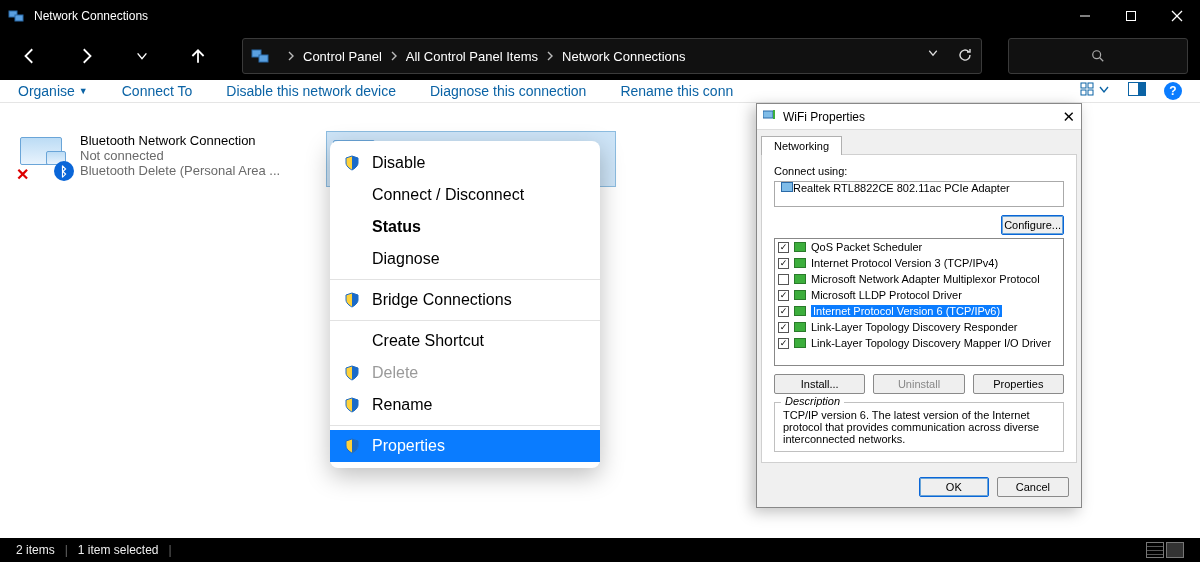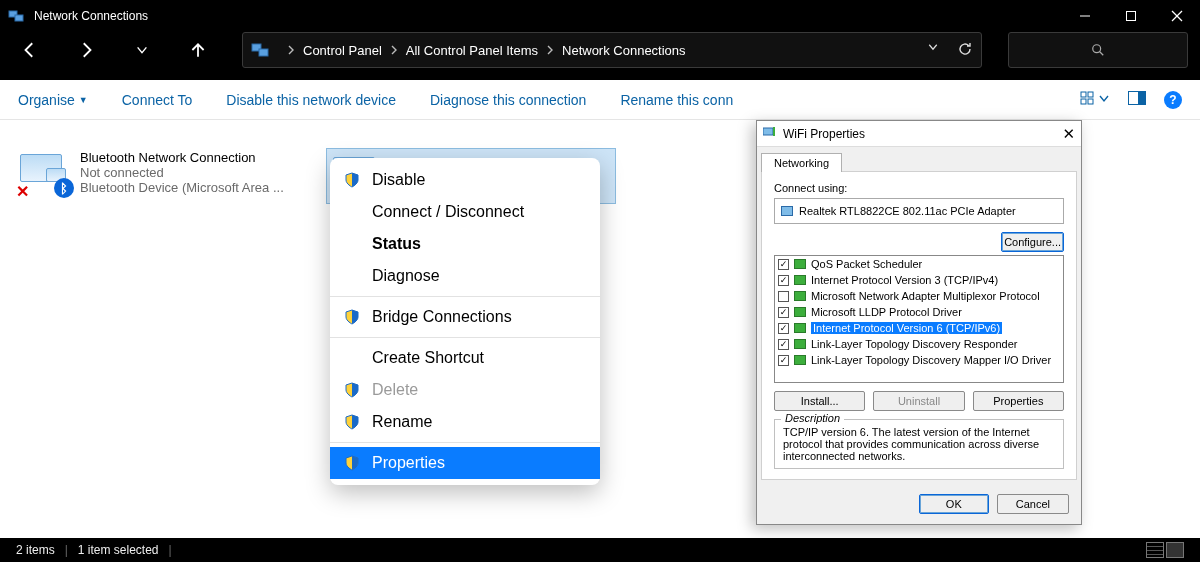--- a/index.html
+++ b/index.html
@@ -6,31 +6,31 @@
   body { width: 1200px; height: 562px; background: #fff; position: relative; overflow: hidden; }
 
   
   .titlebar { height: 32px; background: #000; display: flex; align-items: center; padding-left: 8px; color: #fff; }
   .titlebar .app-icon { width: 16px; height: 16px; margin-right: 10px; display: inline-block; }
   .titlebar .title { font-size: 12px; }
   .titlebar .win-controls { margin-left: auto; display: flex; }
   .titlebar .win-btn { width: 46px; height: 32px; display: flex; align-items: center; justify-content: center; color: #fff; }
 
   
-  .navbar { height: 48px; background: #000; display: flex; align-items: flex-start; padding: 0 12px; gap: 20px; }
+  .navbar { height: 48px; background: #000; display: flex; align-items: center; padding: 0 12px; gap: 20px; }
   .nav-btn { width: 36px; height: 36px; display: flex; align-items: center; justify-content: center; color: #fff; }
   .address { flex: 1; height: 36px; border: 1px solid #3a3a3a; background: #111; display: flex; align-items: center; padding: 0 8px; color: #fff; font-size: 13px; border-radius: 3px; margin: 0 6px; }
   .address .crumb-sep { margin: 0 8px; color: #aaa; display:inline-block; }
   .address .crumb-sep svg{display:block;}
   .address .addr-icon { width: 18px; height: 18px; margin-right: 10px; }
   .address .tail { margin-left: auto; display: flex; gap: 18px; color: #ddd; }
   .searchbox { width: 180px; height: 36px; border: 1px solid #3a3a3a; background: #111; display: flex; align-items: center; justify-content: center; color: #bbb; border-radius: 3px; }
 
   
-  .cmdbar { height: 40px; border-bottom: 1px solid #e5e5e5; display: flex; align-items: center; padding: 0 18px; gap: 34px; background: #fff; }
+  .cmdbar { height: 23px; border-bottom: 1px solid #e5e5e5; display: flex; align-items: center; padding: 0 18px; gap: 34px; background: #fff; }
   .cmdbar .cmd { color: #0b63a5; font-size: 14px; display: flex; align-items: center; }
   .cmdbar .right { margin-left: auto; display: flex; align-items: center; gap: 18px; }
   .cmdbar .drop { font-size: 9px; margin-left: 4px; }
   .help-badge { width: 18px; height: 18px; border-radius: 50%; background: #0a7cff; color: #fff; display: flex; align-items: center; justify-content: center; font-size: 12px; font-weight: bold; }
 
   
   .content { position: relative; height: 420px; background: #fff; }
   .tile { position: absolute; display: flex; gap: 10px; font-size: 13px; }
   .tile .icon { width: 52px; height: 46px; position: relative; }
   .net-icon { width: 42px; height: 28px; background: linear-gradient(#bcdcf5,#e8f3fd); border: 1px solid #6aa5d8; border-radius: 2px; position: absolute; top: 4px; left: 2px; }
@@ -52,21 +52,21 @@
   .shield { width: 16px; height: 16px; display: inline-block; }
   .shield.blank { background: transparent; }
 
   
   .dialog { position: absolute; top: 0; right: 118px; width: 326px; background: #f0f0f0; border: 1px solid #888; box-shadow: -4px 4px 14px rgba(0,0,0,.25); font-size: 11px; }
   .dialog .dtitle { height: 26px; display: flex; align-items: center; padding: 0 6px; background: #fff; border-bottom: 1px solid #ddd; font-size: 12px; }
   .dialog .dtitle .close { margin-left: auto; font-size: 15px; }
   .dialog .tabstrip { height: 24px; display: flex; align-items: flex-end; padding-left: 4px; background: #f0f0f0; }
   .dialog .tab { padding: 3px 12px; border: 1px solid #b0b0b0; border-bottom: none; background: #fff; font-size: 11px; position: relative; top: 1px; }
   .dialog .body { padding: 10px 12px 10px 12px; background: #fff; margin: 0 4px 4px 4px; border: 1px solid #d0d0d0; }
-  .dialog .adapterbox { border: 1px solid #aaa; height: 26px; display: flex; align-items: center; padding: 0 6px; gap: 6px; margin: 4px 0 8px; }
+  .dialog .adapterbox { border: 1px solid #aaa; height: 26px; display: flex; padding: 0 6px; margin: 4px 0 8px; }
   .dialog .btn { border: 1px solid #8a8a8a; background: #efefef; padding: 3px 2px; font-size: 11px; border-radius: 2px; }
   .dialog .btn.strong { border: 1px solid #0a66d8; box-shadow: 0 0 0 1px #6aa5d8 inset; }
   .dialog .row-right { display: flex; justify-content: flex-end; }
   .dialog .listbox { border: 1px solid #888; height: 128px; overflow: hidden; background: #fff; margin: 3px 0 8px; }
   .dialog .listbox .row { display: flex; align-items: center; gap: 5px; padding: 0 3px; height: 16px; font-size: 11px; }
   .dialog .listbox .row.sel .rlabel { background: #0a7cff; color: #fff; padding: 0 2px; }
   .dialog .chk { width: 11px; height: 11px; border: 1px solid #555; display: inline-flex; align-items: center; justify-content: center; font-size: 9px; }
   .dialog .net-mini { width: 12px; height: 10px; background: #3cae3c; border: 1px solid #2a7a2a; display: inline-block; }
   .dialog .net-mini2 { width: 12px; height: 10px; background: #7fbce8; border: 1px solid #2a6aa8; display: inline-block; }
   .dialog .btnrow { display: flex; gap: 8px; justify-content: space-between; margin-bottom: 8px; }
@@ -203,21 +203,21 @@
   <div class="tile" style="left:18px; top:30px; width:300px;">
     <div class="icon">
       <div class="net-icon"></div>
         <div class="net-icon2"></div>
       <span class="x-badge">✕</span>
       <span class="bt-badge">ᛒ</span>
     </div>
     <div class="info">
       <div class="name">Bluetooth Network Connection</div>
       <div class="sub">Not connected</div>
-      <div class="sub">Bluetooth Device (Microsoft Area ...</div>
+      <div class="sub">Bluetooth Delete (Personal Area ...</div>
     </div>
   </div>
 
   <div class="tile selected" style="left:326px; top:28px; width:290px;">
     <div class="icon">
       <div class="net-icon"></div>
         <div class="net-icon2"></div>
     </div>
     <div class="info" style="width:200px;">
       <div style="display:flex; justify-content:space-between;">

